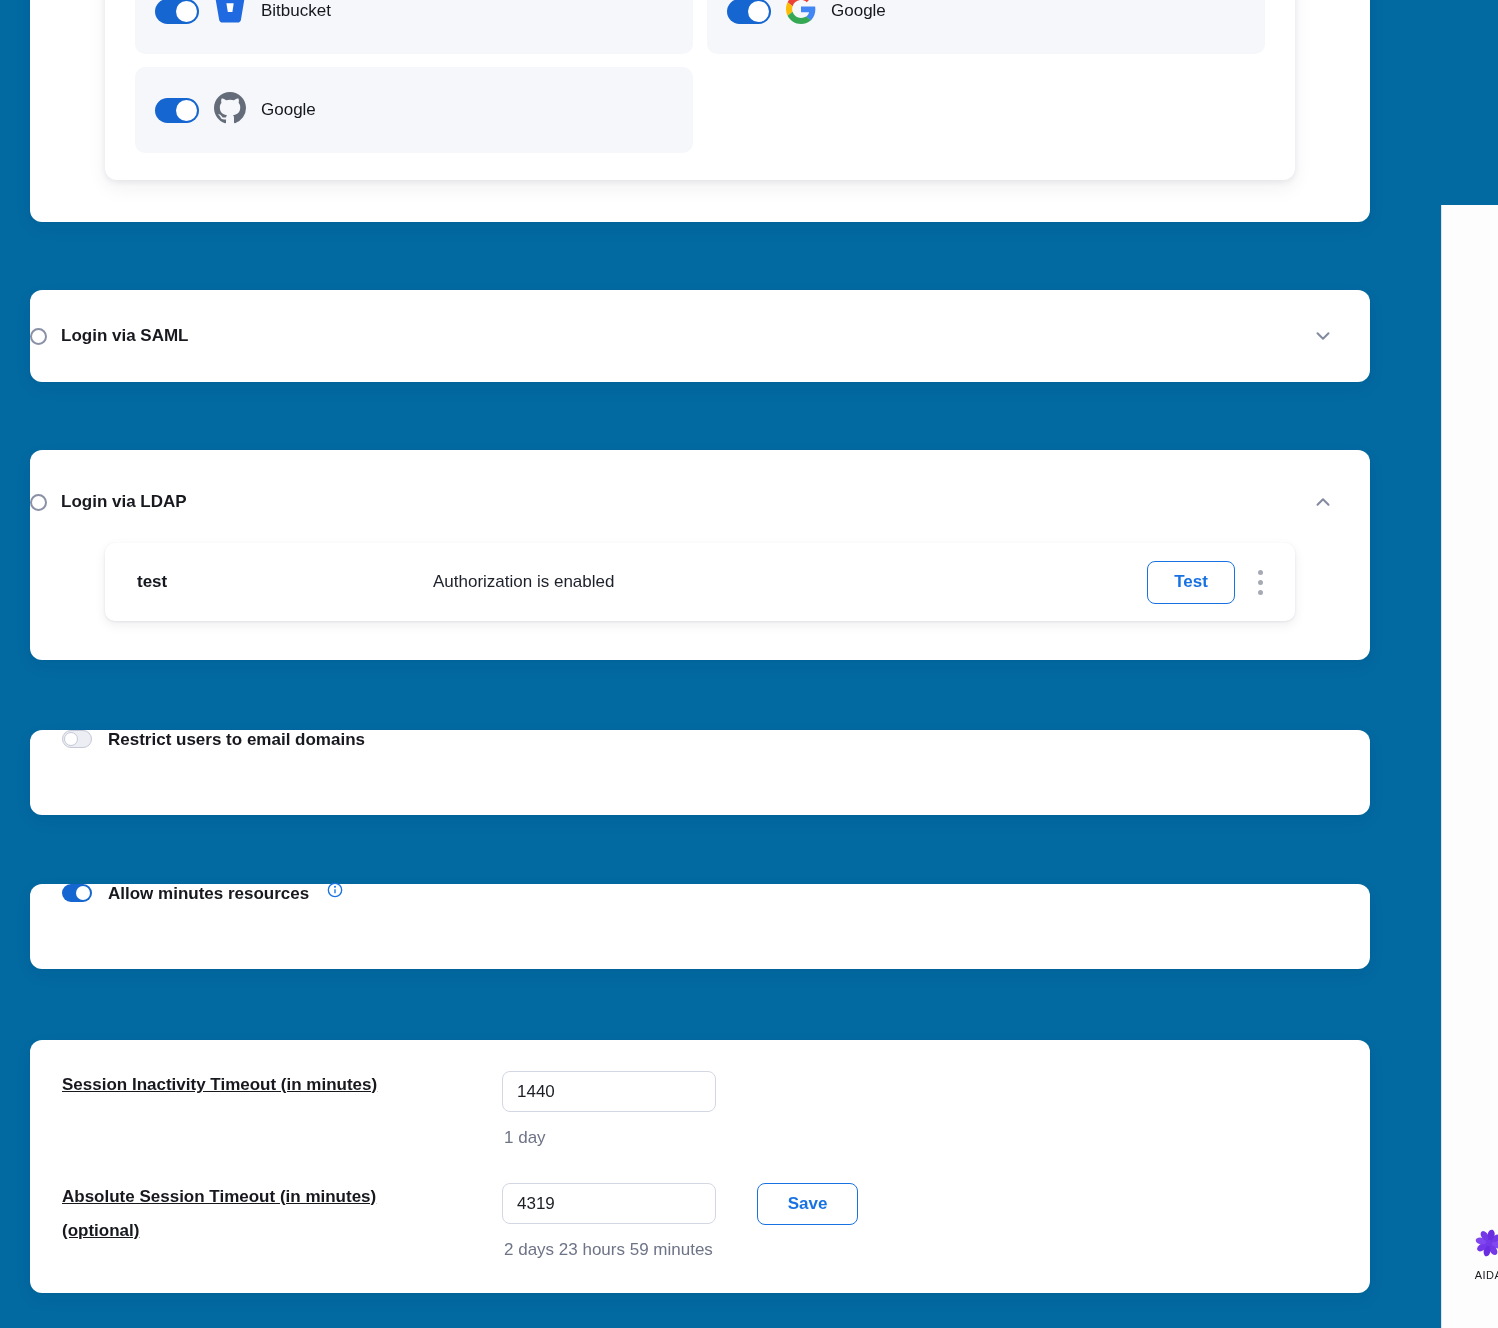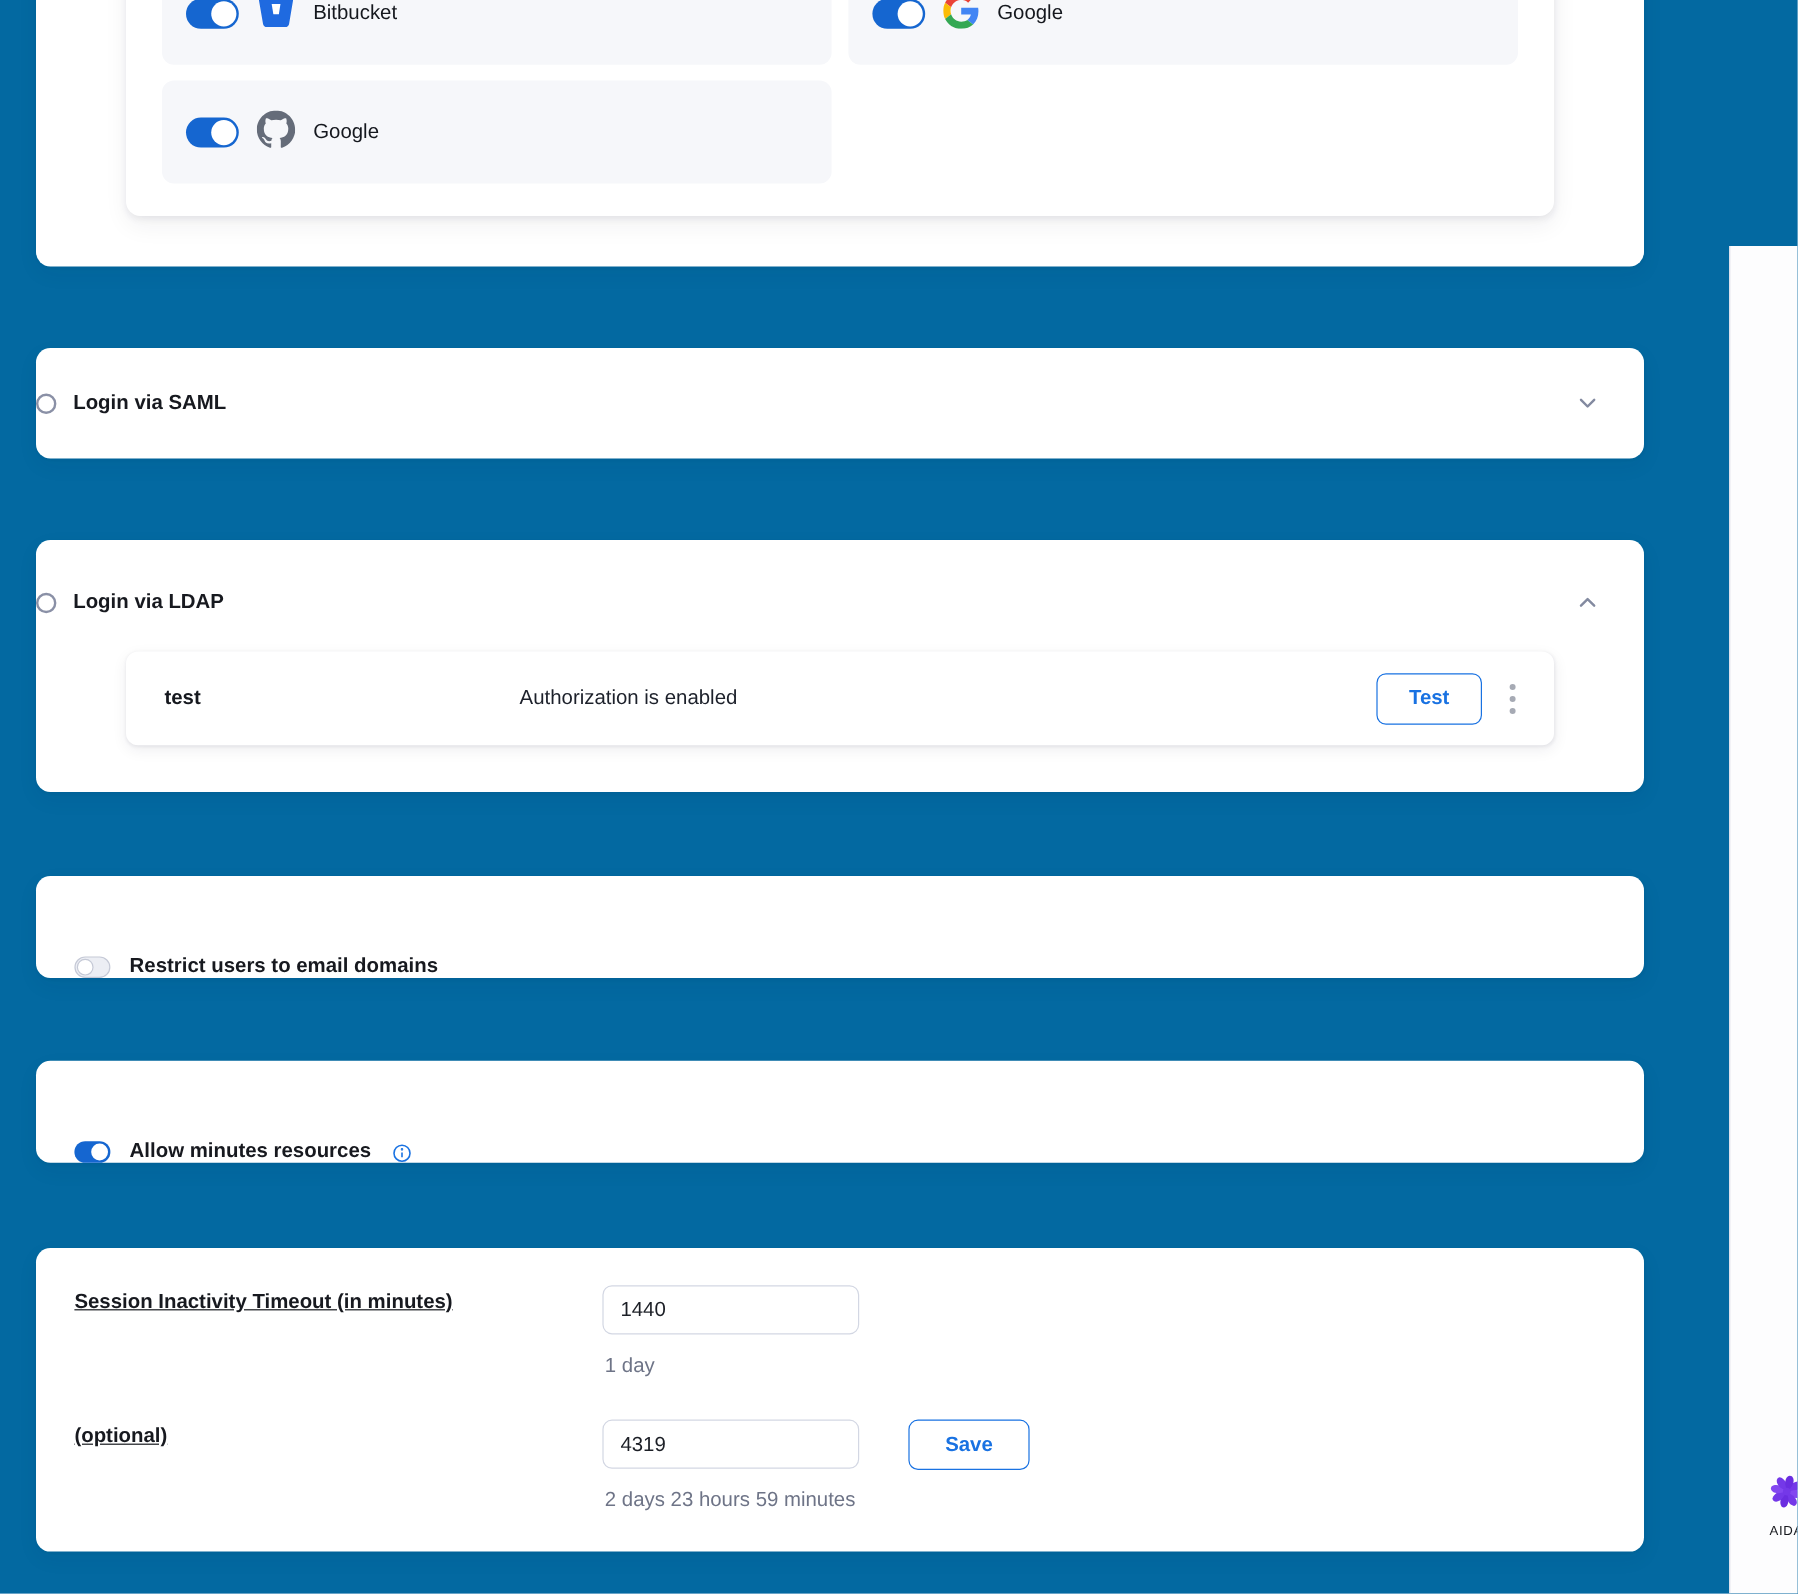--- a/index.html
+++ b/index.html
@@ -48,21 +48,21 @@
   #ldap-name { font-size:17px; font-weight:700; color:#15181e; width:296px; flex:0 0 auto; }
   #ldap-status { font-size:17px; color:#1d212b; }
   .btn-outline { background:#fff; border:1.5px solid #1972e2; color:#1972e2; font-weight:700;
         font-size:17px; border-radius:8px; font-family:"Liberation Sans",sans-serif; cursor:pointer; }
   #ldap-test-btn { width:88px; height:43px; margin-left:auto; }
   .kebab { display:flex; flex-direction:column; gap:5px; margin-left:19px; padding:4px; cursor:pointer; }
   .kebab i { width:5px; height:5px; border-radius:50%; background:#a6aab4; }
 
   #restrict-card { top:730px; height:85px; }
   #public-card { top:884px; height:85px; }
-  .toggle-head { display:flex; align-items:flex-end; height:100%; padding-left:32px; gap:16px; }
+  .toggle-head { display:flex; align-items:flex-start; height:100%; padding-left:32px; gap:16px; }
 
   .info-ic { margin-left:2px; display:flex; margin-top:-2px; }
 
   
   #session-card { top:1040px; height:253px; }
   #session-card .abs { position:absolute; }
   .field-label { font-size:17px; font-weight:700; color:#17191f; line-height:34px;text-decoration:underline; }
   .txt-input { width:214px; height:41px; border:1px solid #d3d7e3; border-radius:8px; background:#fff;
         font-size:17px; color:#1c1f26; padding:0 14px; font-family:"Liberation Sans",sans-serif; }
   .helper { font-size:17px; color:#6e7487; }
@@ -188,20 +188,21 @@
       </span>
     </div>
   </div>
 
   <div class="card" id="session-card">
     <div class="abs field-label" style="left:32px; top:28px;">Session Inactivity Timeout (in minutes)</div>
     <input class="abs txt-input" style="left: 472px; top: 31px;" value="1440">
     <div class="abs helper" style="left:474px; top:88px;">1 day</div>
 
     <div class="abs field-label" style="left:32px; top:140px; width:400px;">
+      <div>Absolute Session Timeout (in minutes)</div>
       <div>(optional)</div>
     </div>
     <input class="abs txt-input" style="left: 472px; top: 143px;" value="4319">
     <button class="abs btn-outline" id="save-btn" style="left:715px; top:143px;margin-left:12px;">Save</button>
     <div class="abs helper" style="left:474px; top:200px;">2 days 23 hours 59 minutes</div>
   </div>
 
   <div id="right-panel">
     <div id="aida">
       <span>

